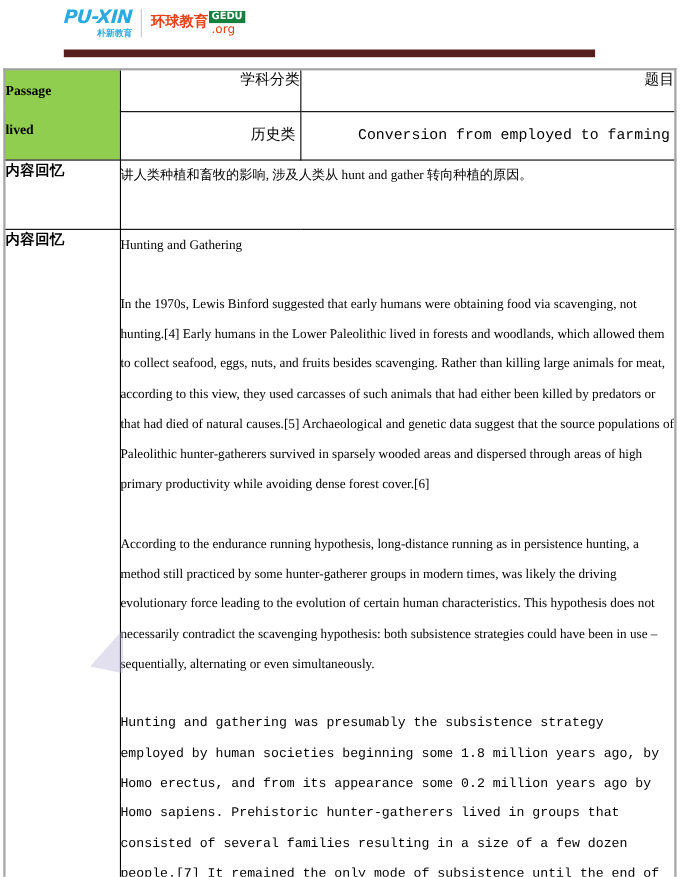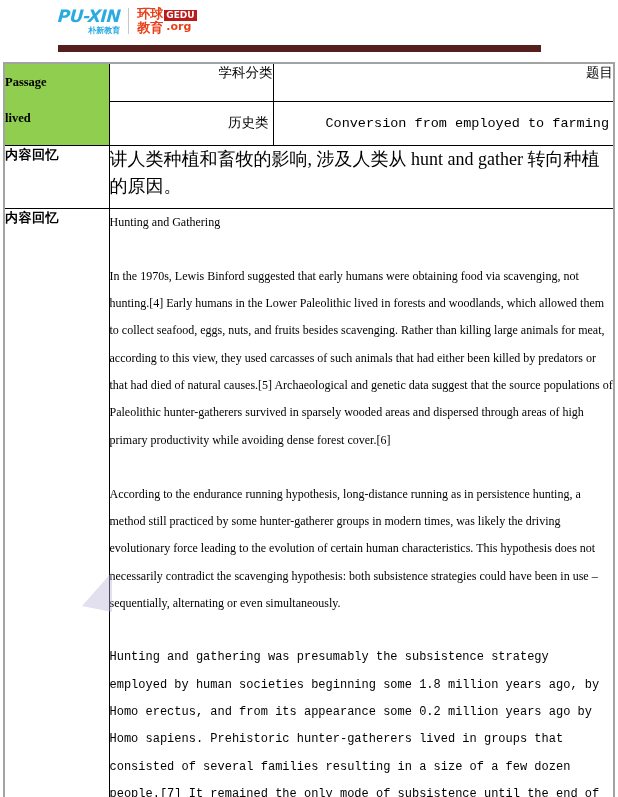--- a/index.html
+++ b/index.html
@@ -65,41 +65,41 @@
     display: flex;
     align-items: center;
   }
   .logo-cn-right {
     font-family: "DejaVu Sans", sans-serif;
     font-weight: bold;
     font-size: 13px;
     line-height: 14px;
     color: #E8411A;
     display: flex;
-    flex-direction: column;
+    flex-direction: row;
   }
   .gedu-badge {
     display: flex;
     flex-direction: column;
     margin-left: 1px;
     line-height: 1;
   }
   .gedu-top {
-    background: #b91c1c;
+    background: #15803d;
     color: #ffffff;
     font-family: "DejaVu Sans", sans-serif;
     font-weight: bold;
     font-size: 9px;
     padding: 1px 2px;
     letter-spacing: 0px;
   }
   .gedu-bot {
     color: #E8411A;
     font-family: "DejaVu Sans", sans-serif;
-    font-weight: bold;
+    font-weight: normal;
     font-size: 11px;
     padding: 0 2px;
     letter-spacing: 0px;
   }
   .rule-bar {
     position: absolute;
     left: 58px;
     top: 45px;
     width: 483px;
     height: 7px;
@@ -142,21 +142,21 @@
     text-align: right;
     font-size: 13.5px;
     padding: 9px 4px;
     line-height: 20px;
     font-family: Liberation Mono, monospace;
   }
   .cell-center.tall {
     padding: 12px 4px 11px 21px;
   }
   .cell-text {
-    font-size: 18px;
+    font-size: 12px;
     padding: 8px 8px 8px 9px;
     line-height: 27px;
   }
   .cell-body {
     font-size: 12px;
     padding: 7px 10px 0 9px;
     line-height: 27.3px;
   }
   .cell-body p {
     margin: 0 0 27px 0;

